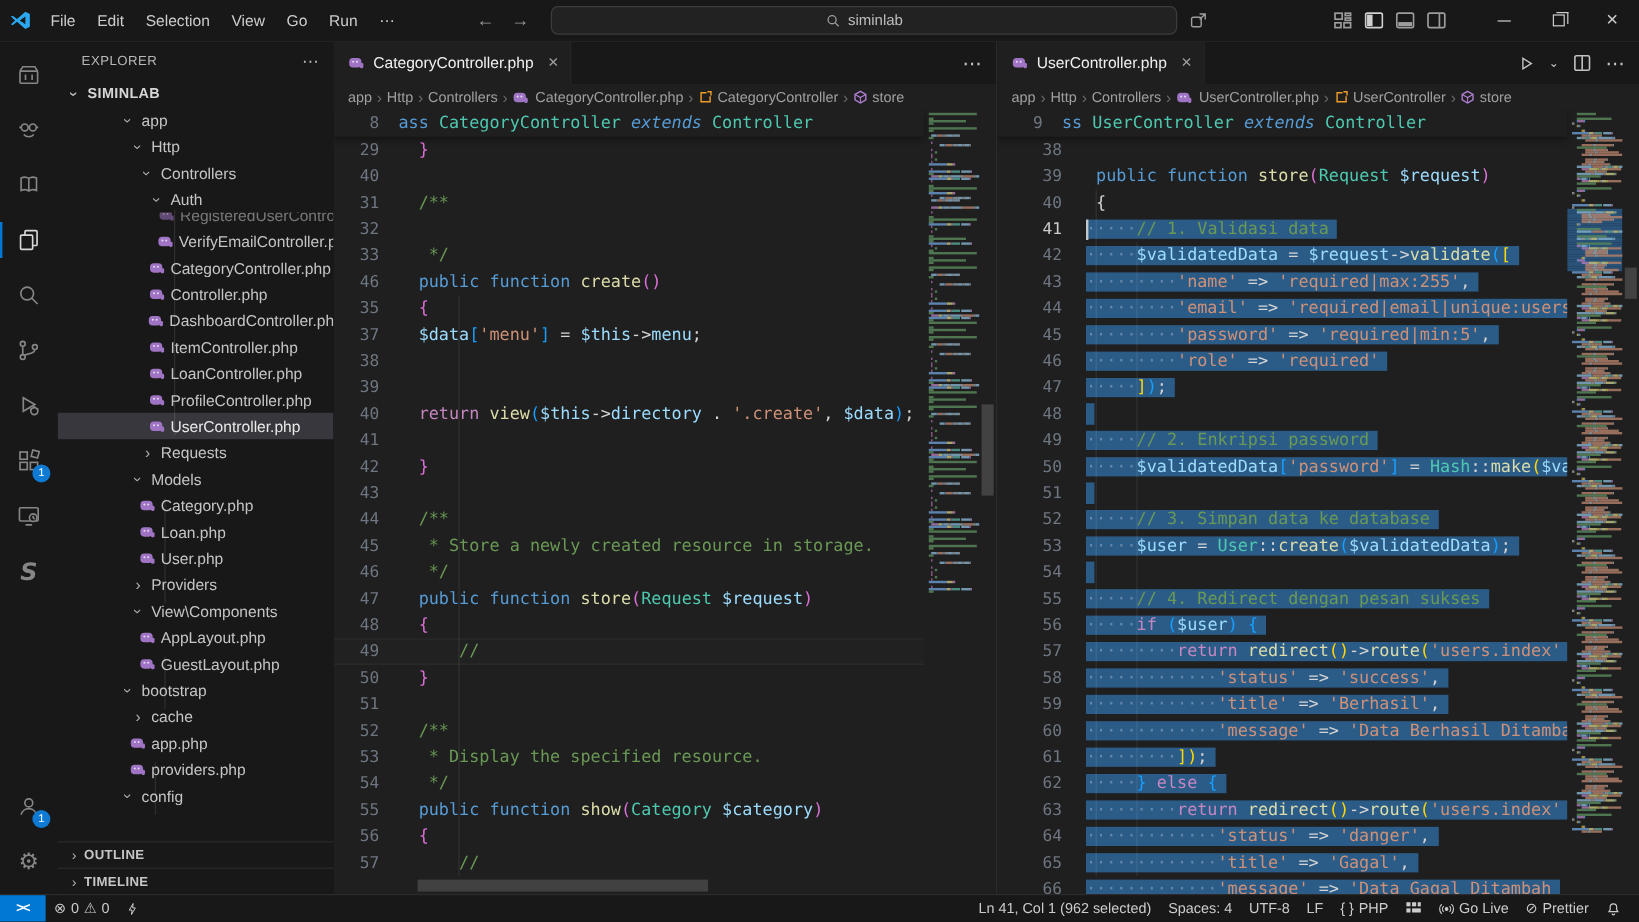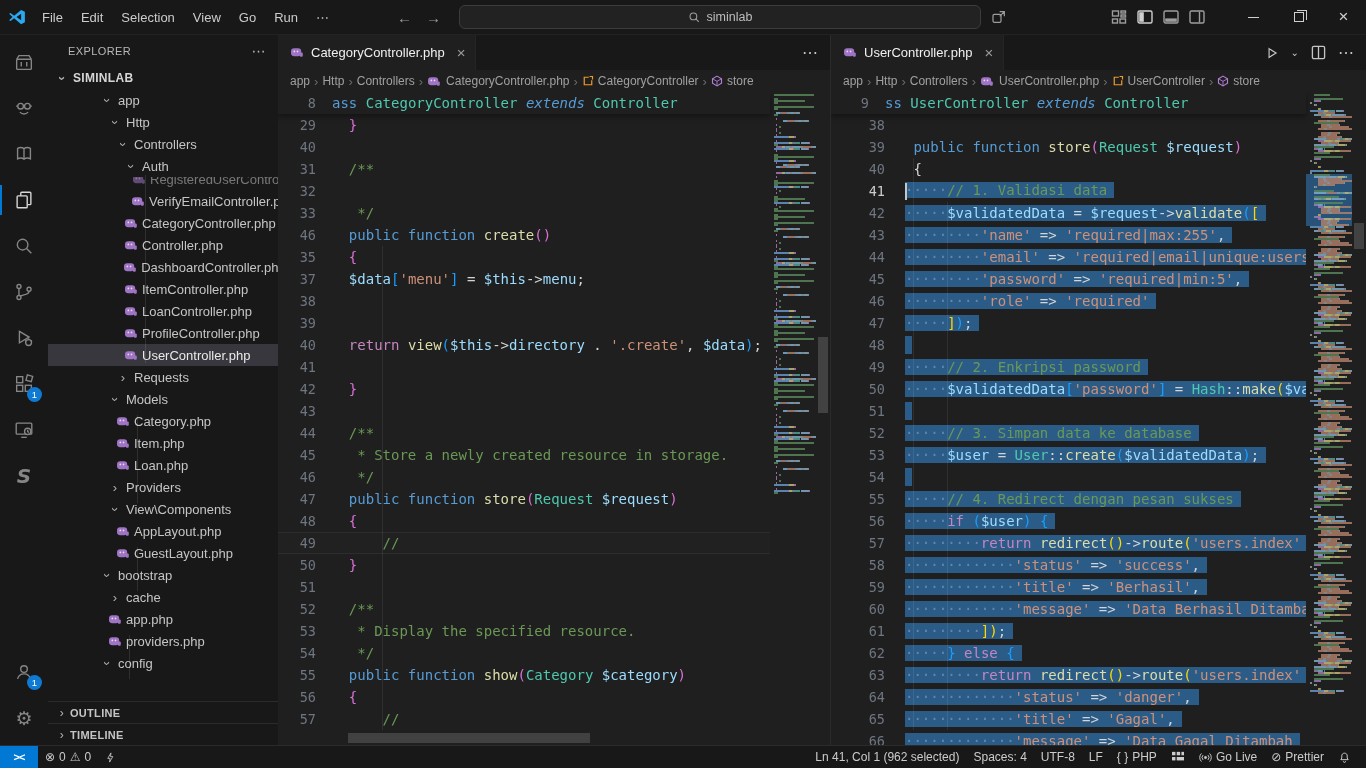--- a/index.html
+++ b/index.html
@@ -439,32 +439,32 @@
           </div>
           <div class="trow" style="padding-left: 67px;">
             <span class="ficon">
               <svg width="15" height="13" viewBox="0 0 16 14">
                 <rect x="1" y="2.5" width="11" height="8.5" rx="3.4" fill="#a074c4"></rect>
                 <rect x="10.5" y="7" width="3.2" height="4.6" rx="1.2" fill="#a074c4"></rect>
                 <circle cx="4.6" cy="5.8" r="0.9" fill="#e8ddf5"></circle>
                 <circle cx="8" cy="5.8" r="0.9" fill="#e8ddf5"></circle>
               </svg>
             </span>
-            <span class="tlabel">Item.php</span>
+            <span class="tlabel">Loan.php</span>
           </div>
           <div class="trow" style="padding-left: 67px;">
             <span class="ficon">
               <svg width="15" height="13" viewBox="0 0 16 14">
                 <rect x="1" y="2.5" width="11" height="8.5" rx="3.4" fill="#a074c4"></rect>
                 <rect x="10.5" y="7" width="3.2" height="4.6" rx="1.2" fill="#a074c4"></rect>
                 <circle cx="4.6" cy="5.8" r="0.9" fill="#e8ddf5"></circle>
                 <circle cx="8" cy="5.8" r="0.9" fill="#e8ddf5"></circle>
               </svg>
             </span>
-            <span class="tlabel">Loan.php</span>
+            <span class="tlabel">User.php</span>
           </div>
           <div class="trow" style="padding-left: 59px;">
             <span class="twisty">›</span>
             <span class="tlabel">Providers</span>
           </div>
           <div class="trow" style="padding-left: 59px;">
             <span class="twisty open">›</span>
             <span class="tlabel">View\Components</span>
           </div>
           <div class="trow" style="padding-left: 67px;">

